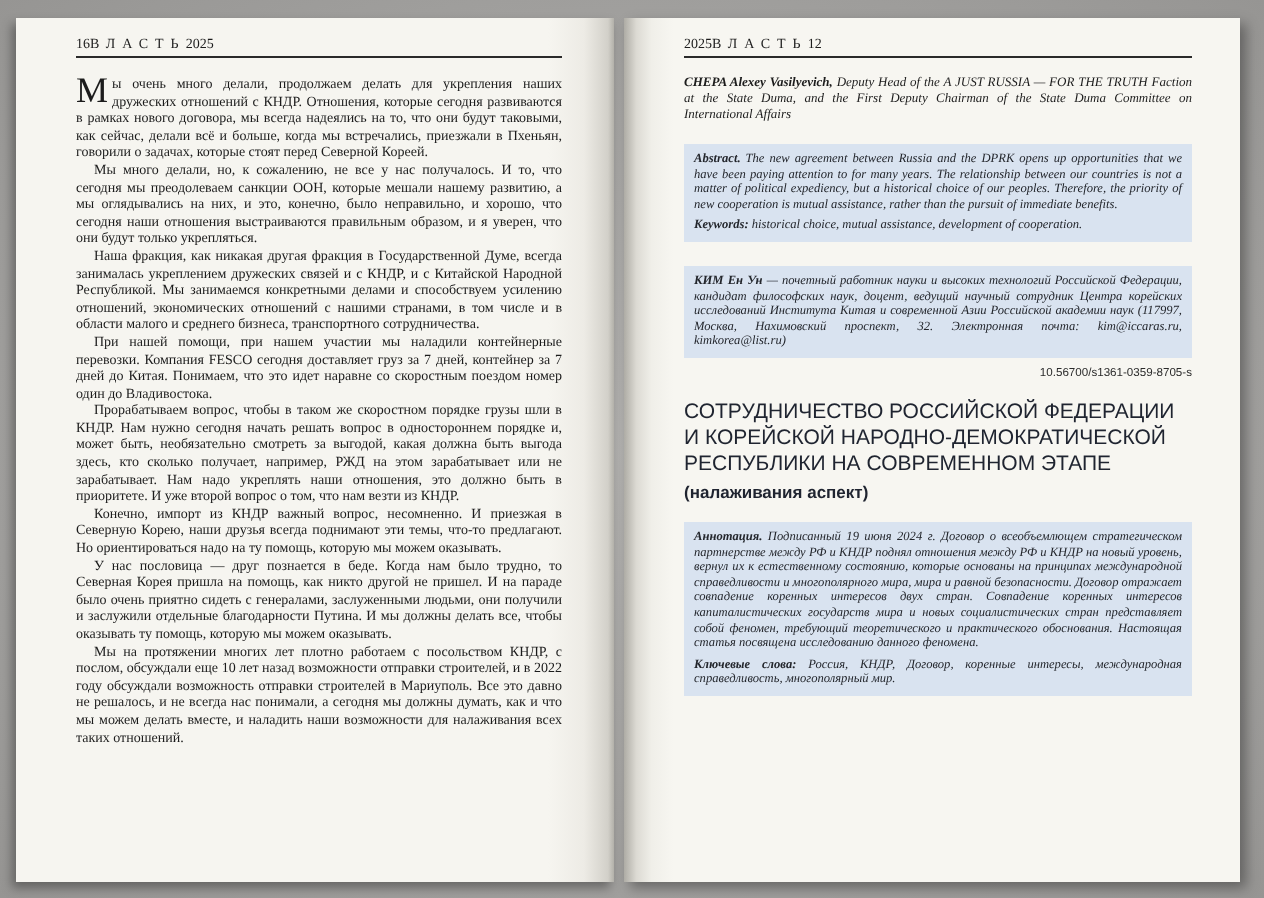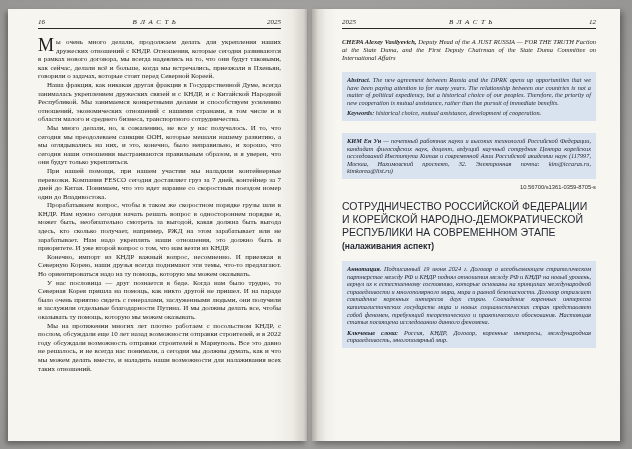--- a/index.html
+++ b/index.html
@@ -21,22 +21,22 @@
   }
   .page-right {
     left:312px; width:308px;
     background: linear-gradient(to right, #aeaca5 0%, #dcdad3 2%, #f0efe9 4.5%, #f7f6f1 8%, #f7f6f1 100%);
     box-shadow: 3px 3px 6px rgba(0,0,0,.35);
   }
   .inner-l { padding:9px 26px 0 30px; }
   .inner-r { padding:9px 24px 0 30px; }
 
   .page-header {
-    display:flex; justify-content:space-between; align-items:baseline;
-    font-size:7px; color:#1d1d1d; padding-bottom:2px;font-style:italic;
+    display:flex; align-items:baseline;
+    font-size:7px; color:#1d1d1d; padding-bottom:2px;
   }
   .page-header .journal { letter-spacing:3.5px; font-size:7px; }
   .header-rule { border:none; border-top:0.8px solid #2a2a2a; margin:0 0 9px 0; }
 
   
   .body-text { font-size:7px; line-height:8.6px; text-align:justify; color:#1c1c1c; }
   .body-text p { text-indent:9px; }
   .body-text p.first { text-indent:0; }
   .dropcap { float:left; font-size:18px; line-height:15px; padding-right:2px; color:#1c1c1c; }
 
@@ -76,22 +76,22 @@
   <div class="page page-left">
     <div class="inner-l">
       <div class="page-header">
         <span>16</span>
         <span class="journal">ВЛАСТЬ</span>
         <span>2025</span>
       </div>
       <hr class="header-rule">
       <div class="body-text">
         <p class="first"><span class="dropcap">М</span><span>ы очень много делали, продолжаем делать для укрепления наших дружеских отношений с КНДР. Отношения, которые сегодня развиваются в рамках нового договора, мы всегда надеялись на то, что они будут таковыми, как сейчас, делали всё и больше, когда мы встречались, приезжали в Пхеньян, говорили о задачах, которые стоят перед Северной Кореей.</span></p>
+        <p>Мы много делали, но, к сожалению, не все у нас получалось. И то, что сегодня мы преодолеваем санкции ООН, которые мешали нашему развитию, а мы оглядывались на них, и это, конечно, было неправильно, и хорошо, что сегодня наши отношения выстраиваются правильным образом, и я уверен, что они будут только укрепляться.</p>
         <p>Наша фракция, как никакая другая фракция в Государственной Думе, всегда занималась укреплением дружеских связей и с КНДР, и с Китайской Народной Республикой. Мы занимаемся конкретными делами и способствуем усилению отношений, экономических отношений с нашими странами, в том числе и в области малого и среднего бизнеса, транспортного сотрудничества.</p>
-        <p>Мы много делали, но, к сожалению, не все у нас получалось. И то, что сегодня мы преодолеваем санкции ООН, которые мешали нашему развитию, а мы оглядывались на них, и это, конечно, было неправильно, и хорошо, что сегодня наши отношения выстраиваются правильным образом, и я уверен, что они будут только укрепляться.</p>
         <p>При нашей помощи, при нашем участии мы наладили контейнерные перевозки. Компания FESCO сегодня доставляет груз за 7 дней, контейнер за 7 дней до Китая. Понимаем, что это идет наравне со скоростным поездом номер один до Владивостока.</p>
         <p>Прорабатываем вопрос, чтобы в таком же скоростном порядке грузы шли в КНДР. Нам нужно сегодня начать решать вопрос в одностороннем порядке и, может быть, необязательно смотреть за выгодой, какая должна быть выгода здесь, кто сколько получает, например, РЖД на этом зарабатывает или не зарабатывает. Нам надо укреплять наши отношения, это должно быть в приоритете. И уже второй вопрос о том, что нам везти из КНДР.</p>
         <p>Конечно, импорт из КНДР важный вопрос, несомненно. И приезжая в Северную Корею, наши друзья всегда поднимают эти темы, что-то предлагают. Но ориентироваться надо на ту помощь, которую мы можем оказывать.</p>
         <p>У нас пословица — друг познается в беде. Когда нам было трудно, то Северная Корея пришла на помощь, как никто другой не пришел. И на параде было очень приятно сидеть с генералами, заслуженными людьми, они получили и заслужили отдельные благодарности Путина. И мы должны делать все, чтобы оказывать ту помощь, которую мы можем оказывать.</p>
         <p>Мы на протяжении многих лет плотно работаем с посольством КНДР, с послом, обсуждали еще 10 лет назад возможности отправки строителей, и в 2022 году обсуждали возможность отправки строителей в Мариуполь. Все это давно не решалось, и не всегда нас понимали, а сегодня мы должны думать, как и что мы можем делать вместе, и наладить наши возможности для налаживания всех таких отношений.</p>
       </div>
     </div>
   </div>
 
   <div class="page page-right">

